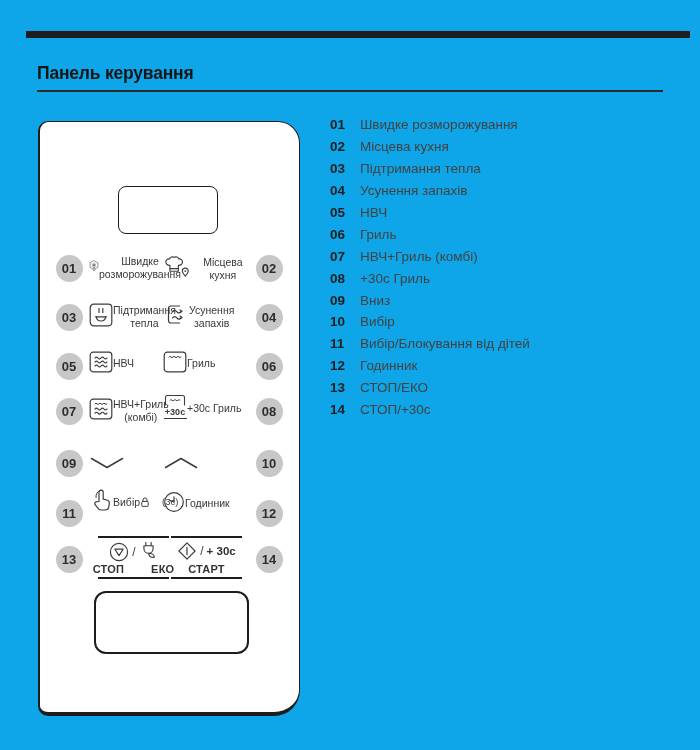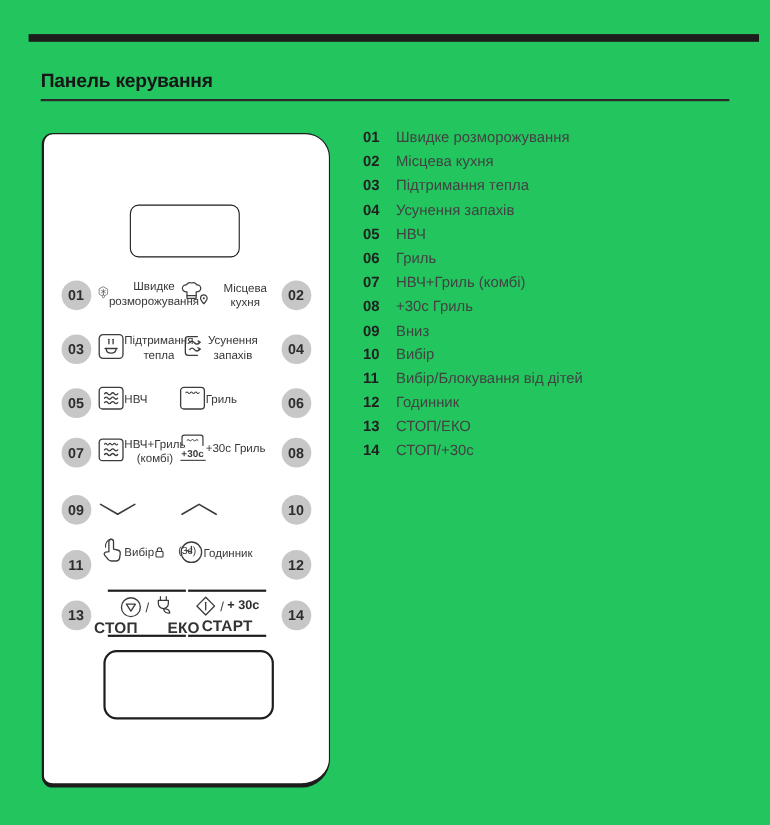--- a/index.html
+++ b/index.html
@@ -1,16 +1,16 @@
 <!DOCTYPE html>
 <html><head>
 <meta charset="utf-8">
 <style>
   html,body{margin:0;padding:0;background:#fff;}
-  .page{position:relative;width:700px;height:750px;background:#22c55e;overflow:hidden;
+  .page{position:relative;width:700px;height:750px;background:#0ea5e9;overflow:hidden;
         font-family:"Liberation Sans",sans-serif;color:#333;}
   .topbar{position:absolute;left:26px;top:31px;width:664px;height:7px;background:#1d1d1d;}
   .title{position:absolute;left:37px;top:63px;font-size:17.5px;font-weight:bold;color:#161616;letter-spacing:-0.2px;}
   .title-rule{position:absolute;left:37px;top:90px;width:626px;height:1.5px;background:#2a2a2a;}
 
   
   .panel{position:absolute;left:38px;top:121px;width:262px;height:595px;background:#fff;
          border:1.6px solid #1d1d1d;border-left-width:2px;border-bottom-width:4px;
          border-radius:10px 22px 26px 10px;box-sizing:border-box;}
   .display{position:absolute;left:78px;top:64px;width:100px;height:48px;
@@ -22,21 +22,21 @@
   .grp{position:absolute;width:92px;display:flex;flex-direction:row;align-items:center;}
   .blabel{margin-top:3px;font-size:10.5px;line-height:12.5px;color:#383838;text-align:center;white-space:pre-line;}
   .sub{margin-top:1px;font-size:9.5px;color:#3a3a3a;display:flex;align-items:center;gap:12px;}
   .p30box{display:flex;flex-direction:column;align-items:center;}
   .p30txt{font-size:9px;font-weight:bold;color:#3a3a3a;line-height:10px;margin-top:1px;}
   .p30line{width:23px;height:1.3px;background:#3c3c3c;margin-top:1px;}
   .bbox{position:absolute;width:71px;height:43px;border-top:2.5px solid #1d1d1d;border-bottom:2.5px solid #1d1d1d;
         box-sizing:border-box;display:flex;flex-direction:column;align-items:center;justify-content:space-between;
         padding:3px 0 2px 0;}
   .brow{display:flex;align-items:center;gap:3px;}
-  .brow2{display:flex;gap:27px;font-size:14px;font-weight:600;color:#333;letter-spacing:0.2px;}
+  .brow2{display:flex;gap:27px;font-size:11px;font-weight:600;color:#333;letter-spacing:0.2px;}
   .sep{font-size:12px;color:#3c3c3c;}
   .plus{font-size:11.5px;font-weight:bold;color:#2e2e2e;}
   svg{display:block;}
   .ic{stroke:#3c3c3c;fill:none;stroke-linecap:round;stroke-linejoin:round;}
 
   
   .legend{position:absolute;left:330px;top:114px;margin:0;padding:0;list-style:none;}
   .lg{display:flex;align-items:center;height:21.9px;}
   .lgn{width:22px;font-size:13.5px;font-weight:bold;color:#1f1f1f;}
   .lgl{margin-left:8px;font-size:13.5px;color:#424242;}

